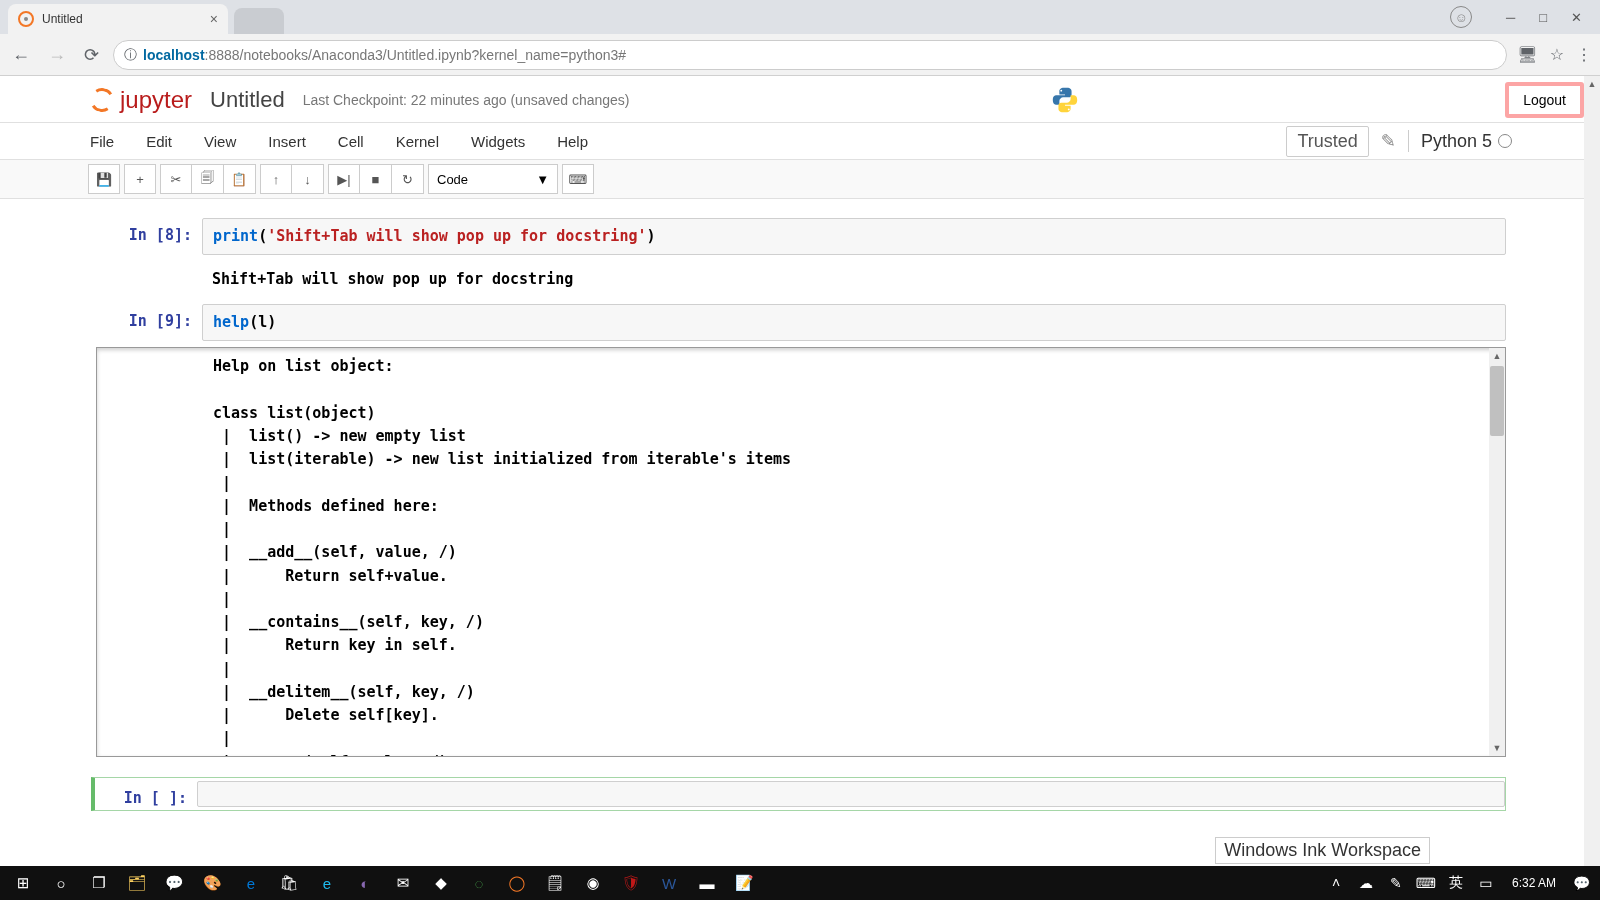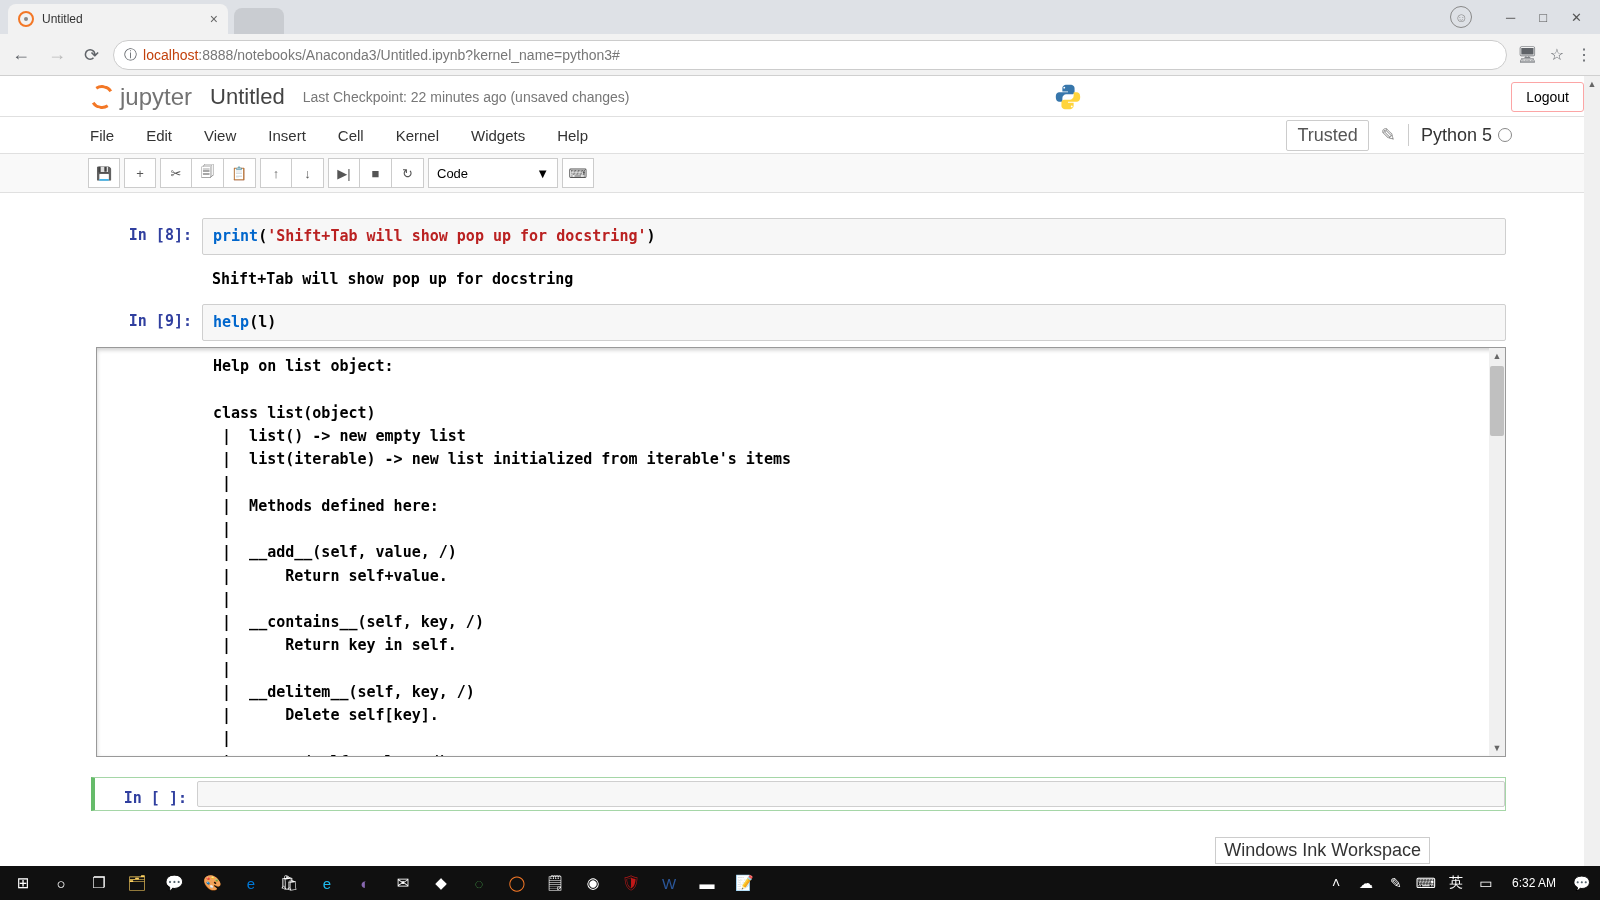--- a/index.html
+++ b/index.html
@@ -14,32 +14,32 @@
 .tab-shadow { width: 50px; height: 26px; background: #c9ccd1; margin-left: 6px; border-radius: 8px 8px 0 0; }
 .win-controls { margin-left: auto; display: flex; gap: 24px; padding: 0 18px; color: #555; align-items: center; height: 100%; }
 .win-controls span { cursor: pointer; font-size: 13px; }
 .user-badge { width: 22px; height: 22px; border: 1px solid #888; border-radius: 50%; display: flex; align-items: center; justify-content: center; font-size: 12px; color: #888; margin-right: 10px;}
 
 .addr-bar { height: 42px; background: #f2f2f2; display: flex; align-items: center; padding: 0 8px; gap: 10px; border-bottom: 1px solid #d0d0d0; }
 .nav-btn { color: #5f6368; font-size: 18px; padding: 0 4px; cursor: pointer; }
 .nav-btn.disabled { color: #bbb; }
 .url-field { flex: 1; height: 30px; background: #fff; border: 1px solid #ccc; border-radius: 15px; display: flex; align-items: center; padding: 0 10px; gap: 6px; font-size: 14px; color: #333; }
 .url-info { color: #5f6368; font-size: 13px; }
-.url-host { color: #c2410c; }
+.url-host { color: #0369a1; font-weight: bold; }
 .url-path { color: #777; }
 .addr-right { display: flex; gap: 12px; color: #5f6368; align-items: center; font-size: 16px; }
 
 
 .jup-header { padding: 6px 16px 4px 88px; display: flex; align-items: center; gap: 18px; }
-.jup-logo { display: flex; align-items: center; gap: 4px; font-size: 24px; color: #737373; }
+.jup-logo { display: flex; align-items: center; gap: 4px; font-size: 24px; color: #b91c1c; }
 .jup-logo-icon { width: 28px; height: 28px; position: relative; }
 .jup-logo-icon::before { content: ""; position: absolute; inset: 2px; border: 3px solid #f37726; border-left-color: transparent; border-right-color: transparent; border-radius: 50%; transform: rotate(12deg);}
 .jup-title { font-size: 22px; color: #444; }
 .jup-checkpoint { font-size: 14px; color: #777; }
-.logout-btn { margin-left: auto; border: 1px solid #fca5a5; padding: 6px 14px; border-radius: 3px; background: #fff; cursor: pointer; font-size: 14px; }
+.logout-btn { margin-left: auto; border: 4px solid #fca5a5; padding: 6px 14px; border-radius: 3px; background: #fff; cursor: pointer; font-size: 14px; }
 .py-logo { width: 30px; height: 30px; margin-right: 4px; }
 
 
 .menubar-wrap { border-top: 1px solid #e0e0e0; border-bottom: 1px solid #e0e0e0; background: #fff; padding: 16px 88px; display: flex; align-items: center; height: 38px; }
 .menubar { display: flex; gap: 28px; font-size: 15px; color: #333; }
 .menubar span { cursor: pointer; padding: 4px 2px; }
 .menubar-right { margin-left: auto; display: flex; align-items: center; gap: 12px; font-size: 18px; }
 .trusted-box { border: 1px solid #ccc; padding: 4px 10px; border-radius: 2px; color: #555; }
 .kernel-ind { display: flex; align-items: center; gap: 6px; color: #333; }
 .kernel-circle { width: 14px; height: 14px; border: 1px solid #888; border-radius: 50%; }

